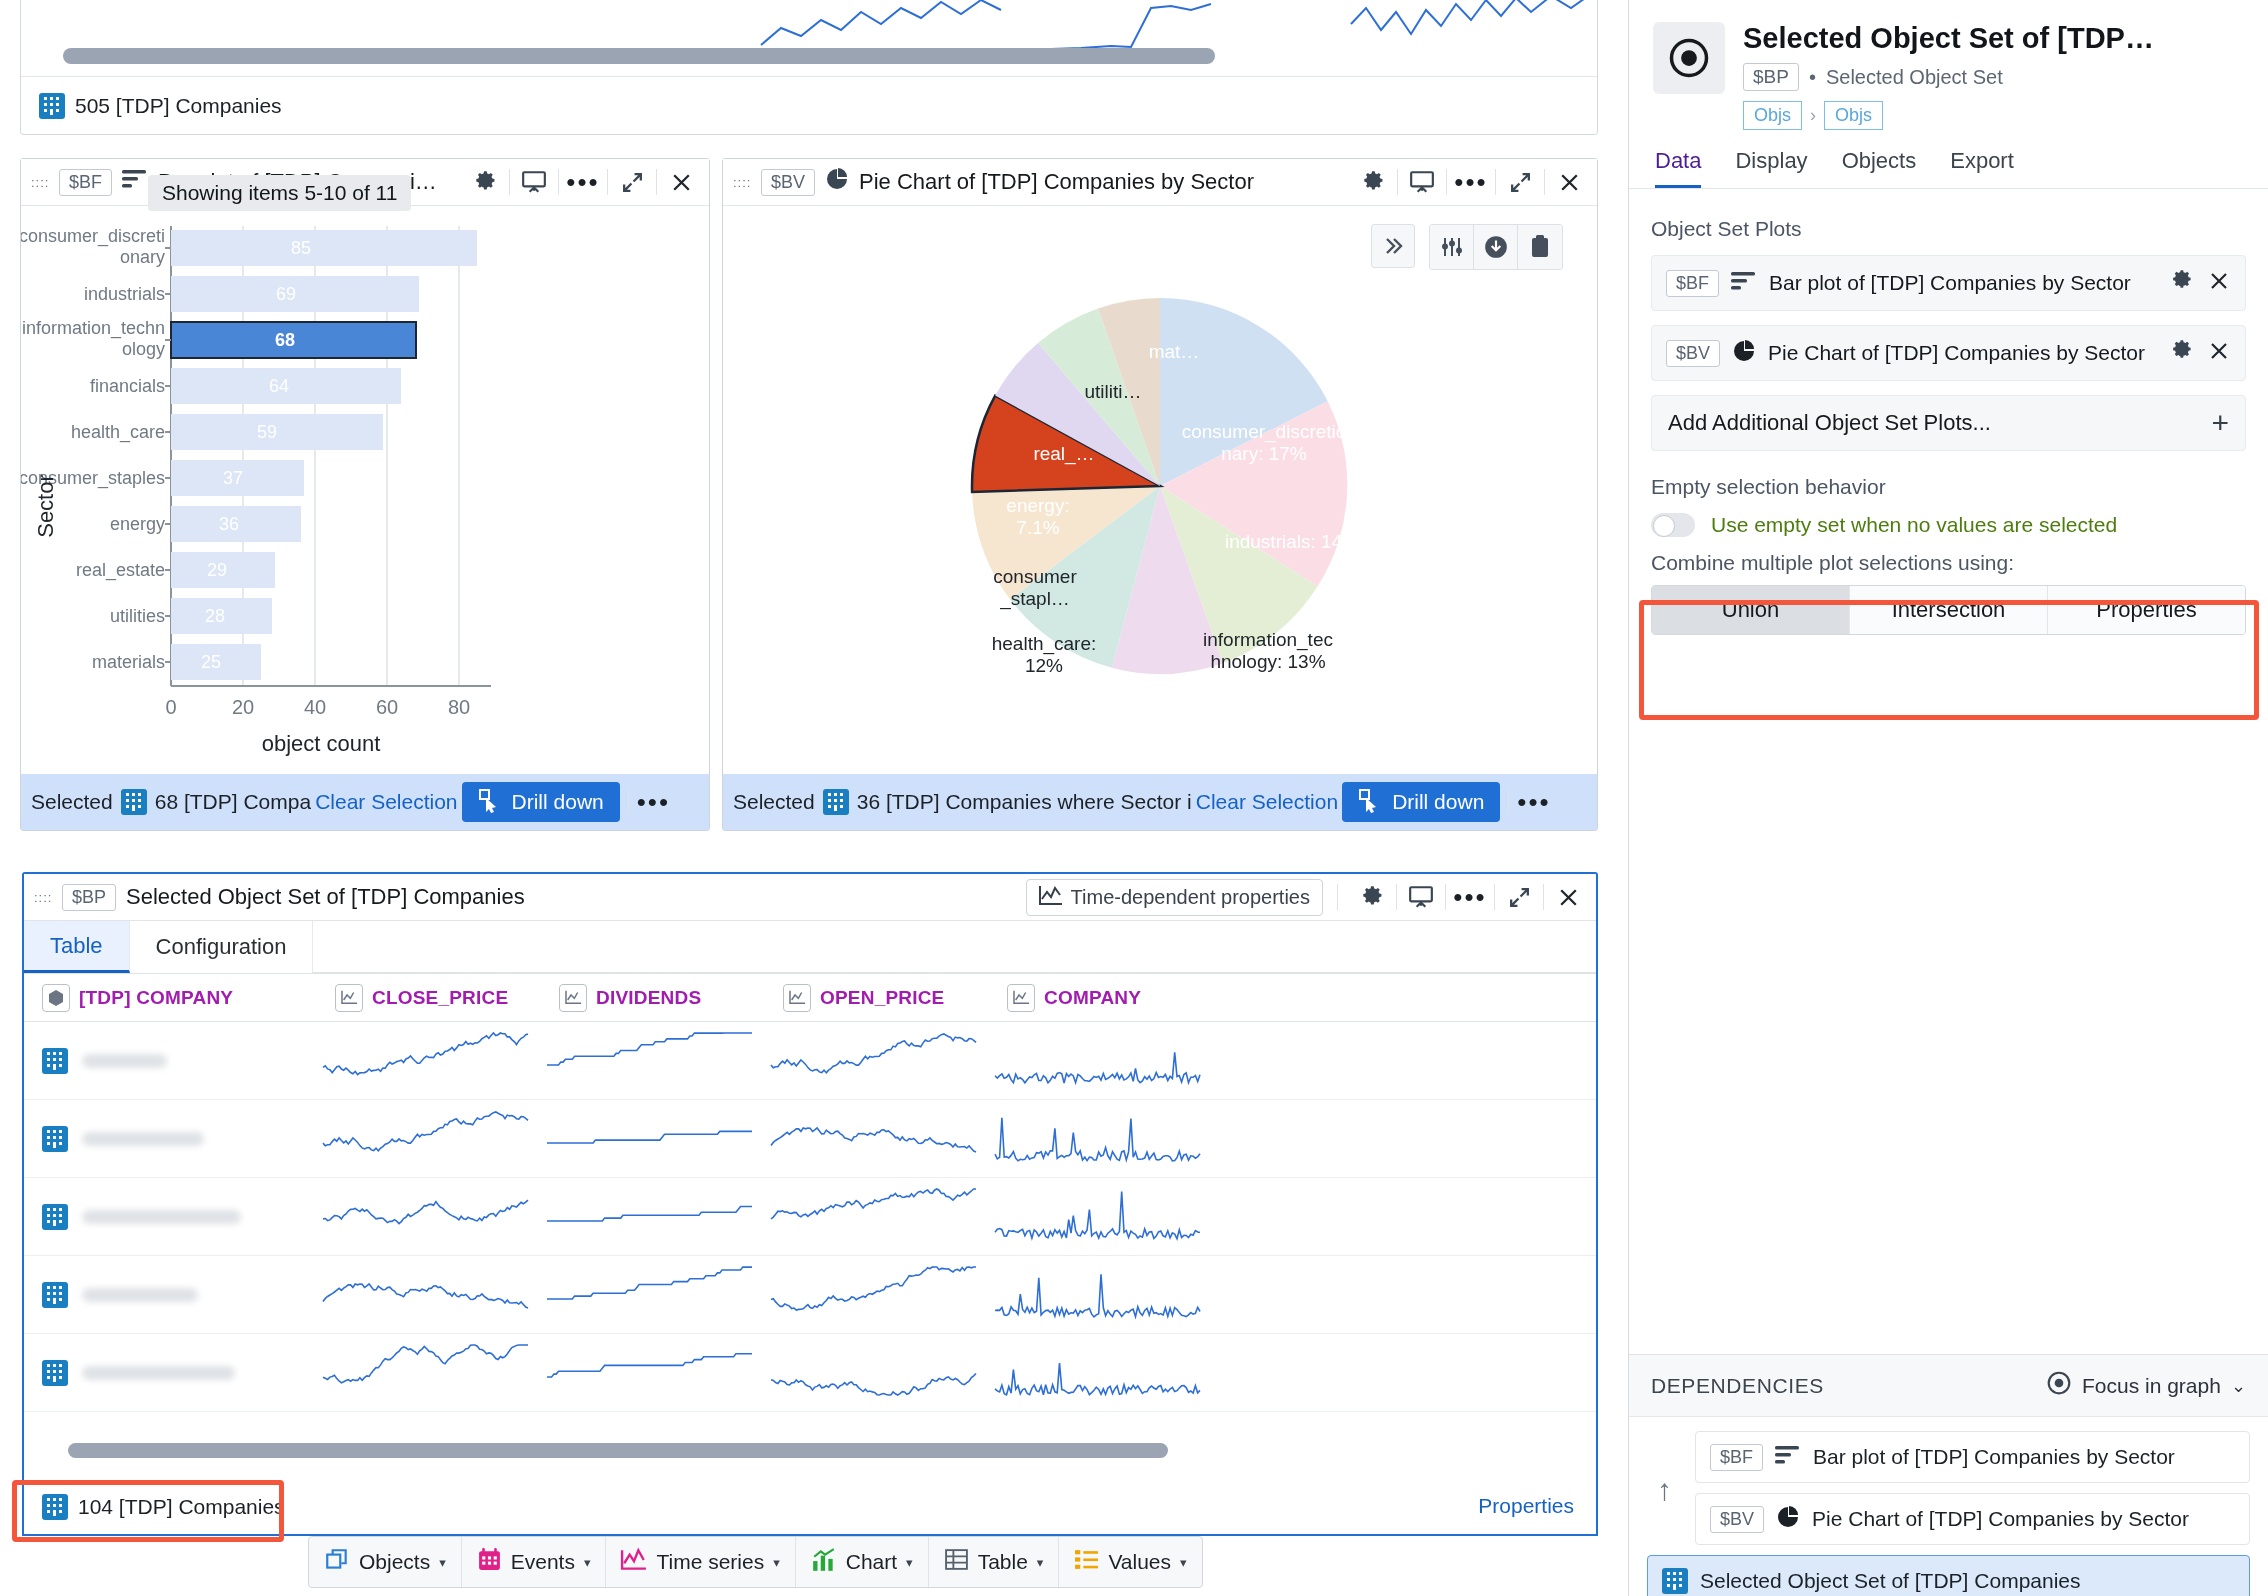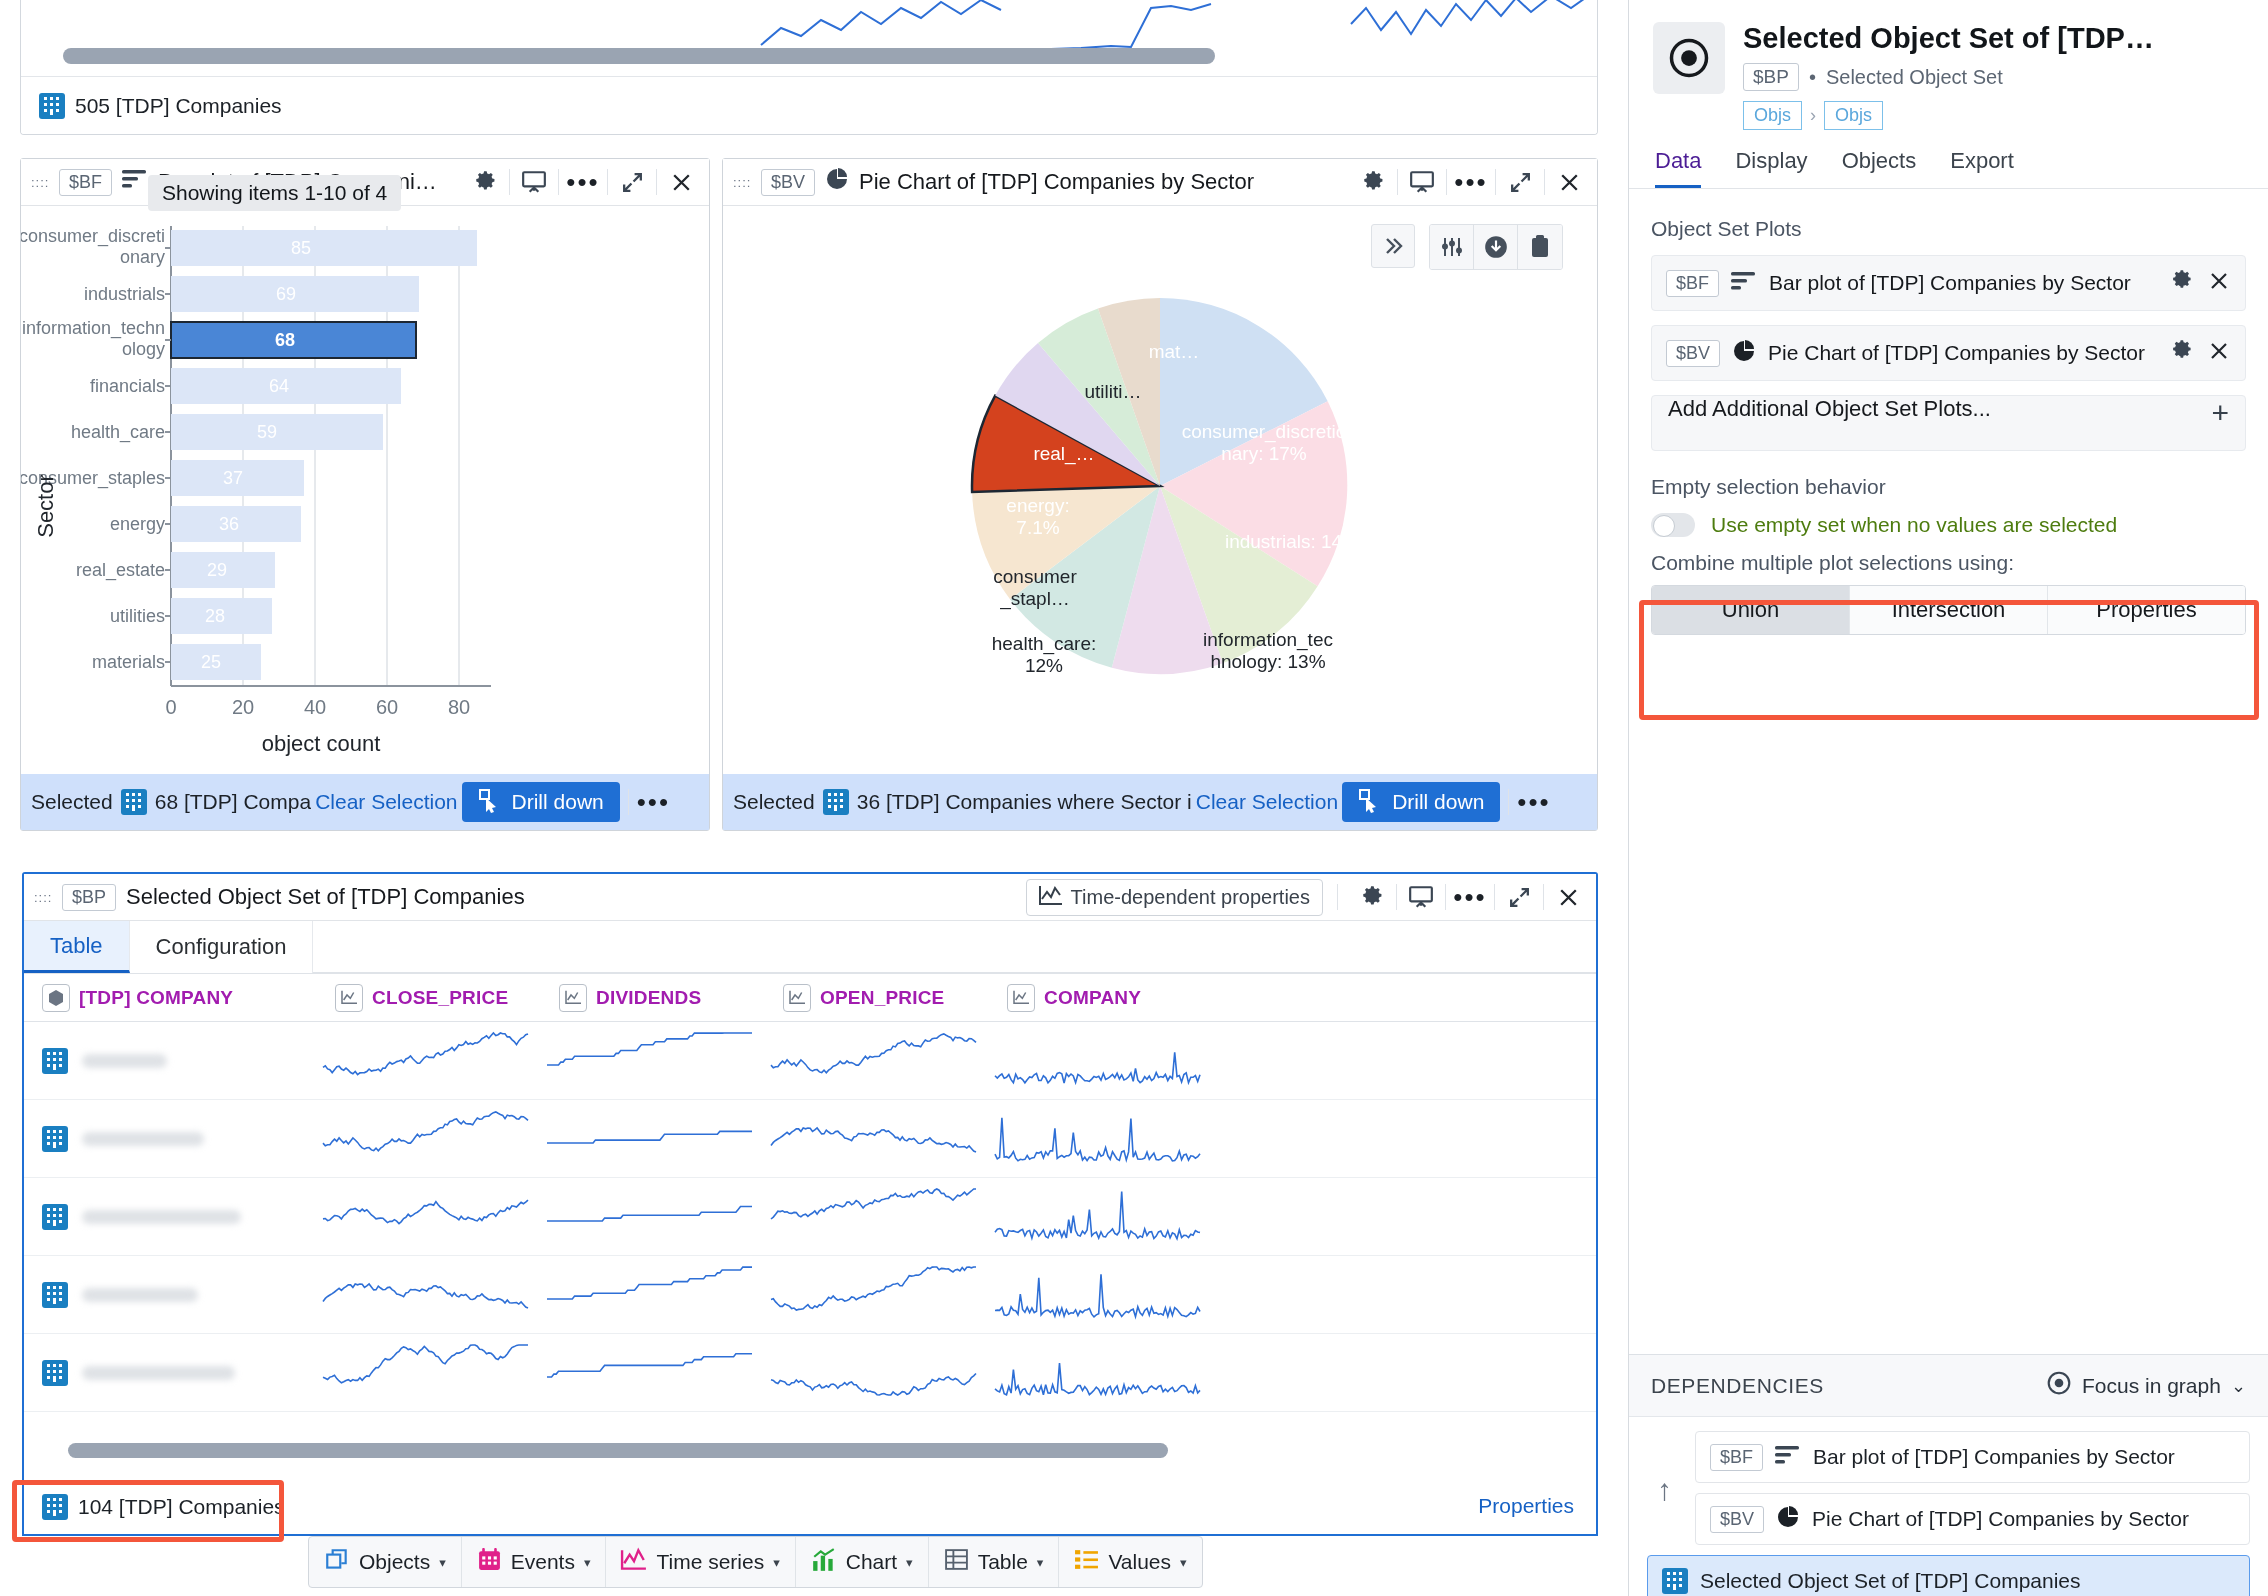--- a/index.html
+++ b/index.html
@@ -151,21 +151,21 @@
   .rp-tab { font-size:22px; color:#3c444d; padding-bottom:11px; }
   .rp-tab.active { color:#4c1d95; border-bottom:3px solid #1661c4; }
   .rp-body { padding:20px 22px 0 22px; }
   .rp-label { font-size:21px; color:#4b5563; margin:8px 0 14px 0; }
   .plot-row {
     display:flex; align-items:center; gap:12px; background:#f6f7f9;
     border:1px solid #e7eaee; border-radius:4px; height:56px; padding:0 14px; margin-bottom:14px;
   }
   .plot-row .name { flex:1; font-size:21px; color:#16191d; white-space:nowrap; overflow:hidden; text-overflow:ellipsis; }
   .add-row {
-    display:flex; background:#f6f7f9; border:1px solid #e7eaee;
+    display:flex; align-items:center; background:#f6f7f9; border:1px solid #e7eaee;
     border-radius:4px; height:56px; padding:0 16px; font-size:22px; color:#16191d; margin-bottom:24px;
   }
   .add-row .plus { margin-left:auto; font-size:30px; color:#36404b; }
   .toggle { width:44px; height:24px; background:#e3e6ea; border-radius:12px; position:relative; flex:none; }
   .toggle::after { content:""; position:absolute; left:2px; top:2px; width:20px; height:20px; border-radius:50%; background:#fff; border:1px solid #c6ccd3; }
   .toggle-row { display:flex; align-items:center; gap:16px; font-size:21px; color:#4d7c0f; margin-bottom:8px; }
   .combine-box { margin-top:14px; }
   .seg { display:flex; border:1px solid #d4d9df; border-radius:4px; overflow:hidden; }
   .seg div { flex:1; text-align:center; font-size:22px; padding:11px 0; background:#fafbfc; border-right:1px solid #e2e6ea; color:#16191d; }
   .seg div:last-child { border-right:none; }
@@ -356,21 +356,21 @@
                 <rect x="2" y="2" width="9" height="9" fill="none" stroke="#fff" stroke-width="2"></rect>
                 <path d="M8 10l10 9-4 1 2 4-3 1-2-4-3 3z"></path>
               </svg>
           </span>
           <span>Drill down</span>
         </span>
         <span class="vsep"></span>
         <span class="dots">•••</span>
       </div>
     </div>
-    <div class="tooltip-chip" style="left:148px; top:175px;">Showing items 1-10 of 4</div>
+    <div class="tooltip-chip" style="left:148px; top:175px;">Showing items 5-10 of 11</div>
 
     <div class="panel" id="pie-panel">
       <div class="panel-head">
         <span class="grip">
             <i>::::</i>
           </span>
         <span class="tag">$BV</span>
         <span>
           <svg width="24" height="24" viewBox="0 0 24 24">
               <path d="M12 2a10 10 0 1 0 10 10h-10z" fill="#3b4653"></path>

